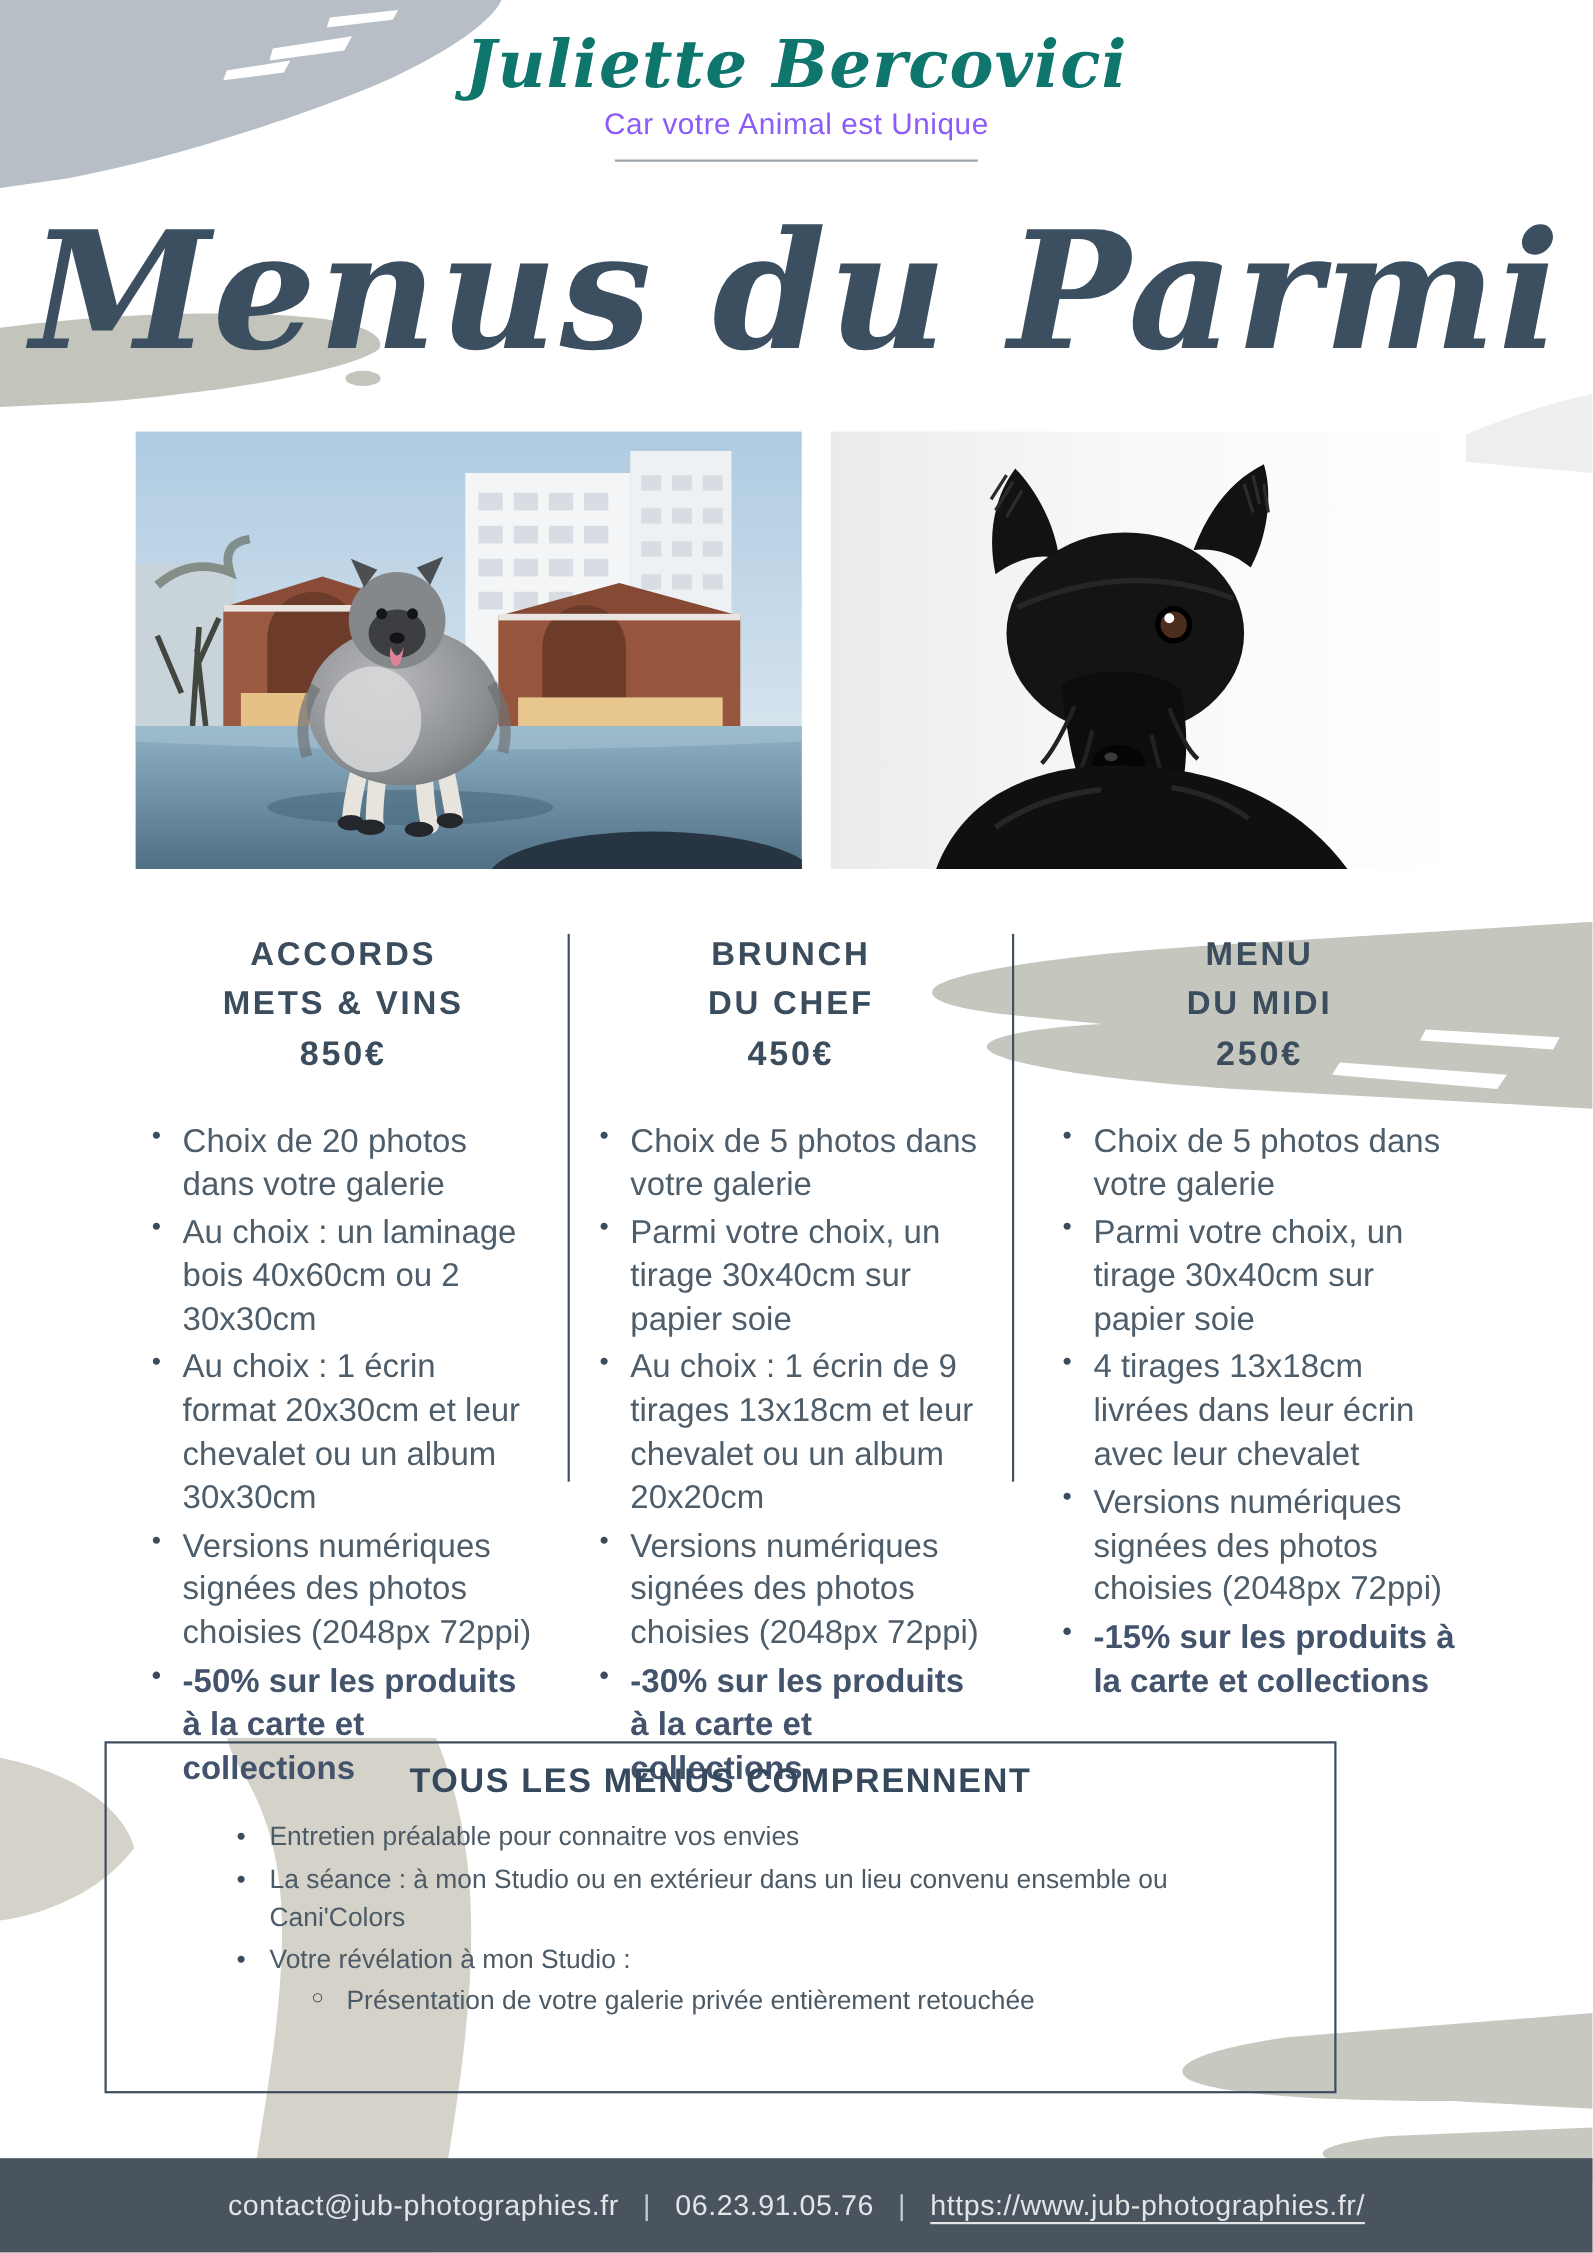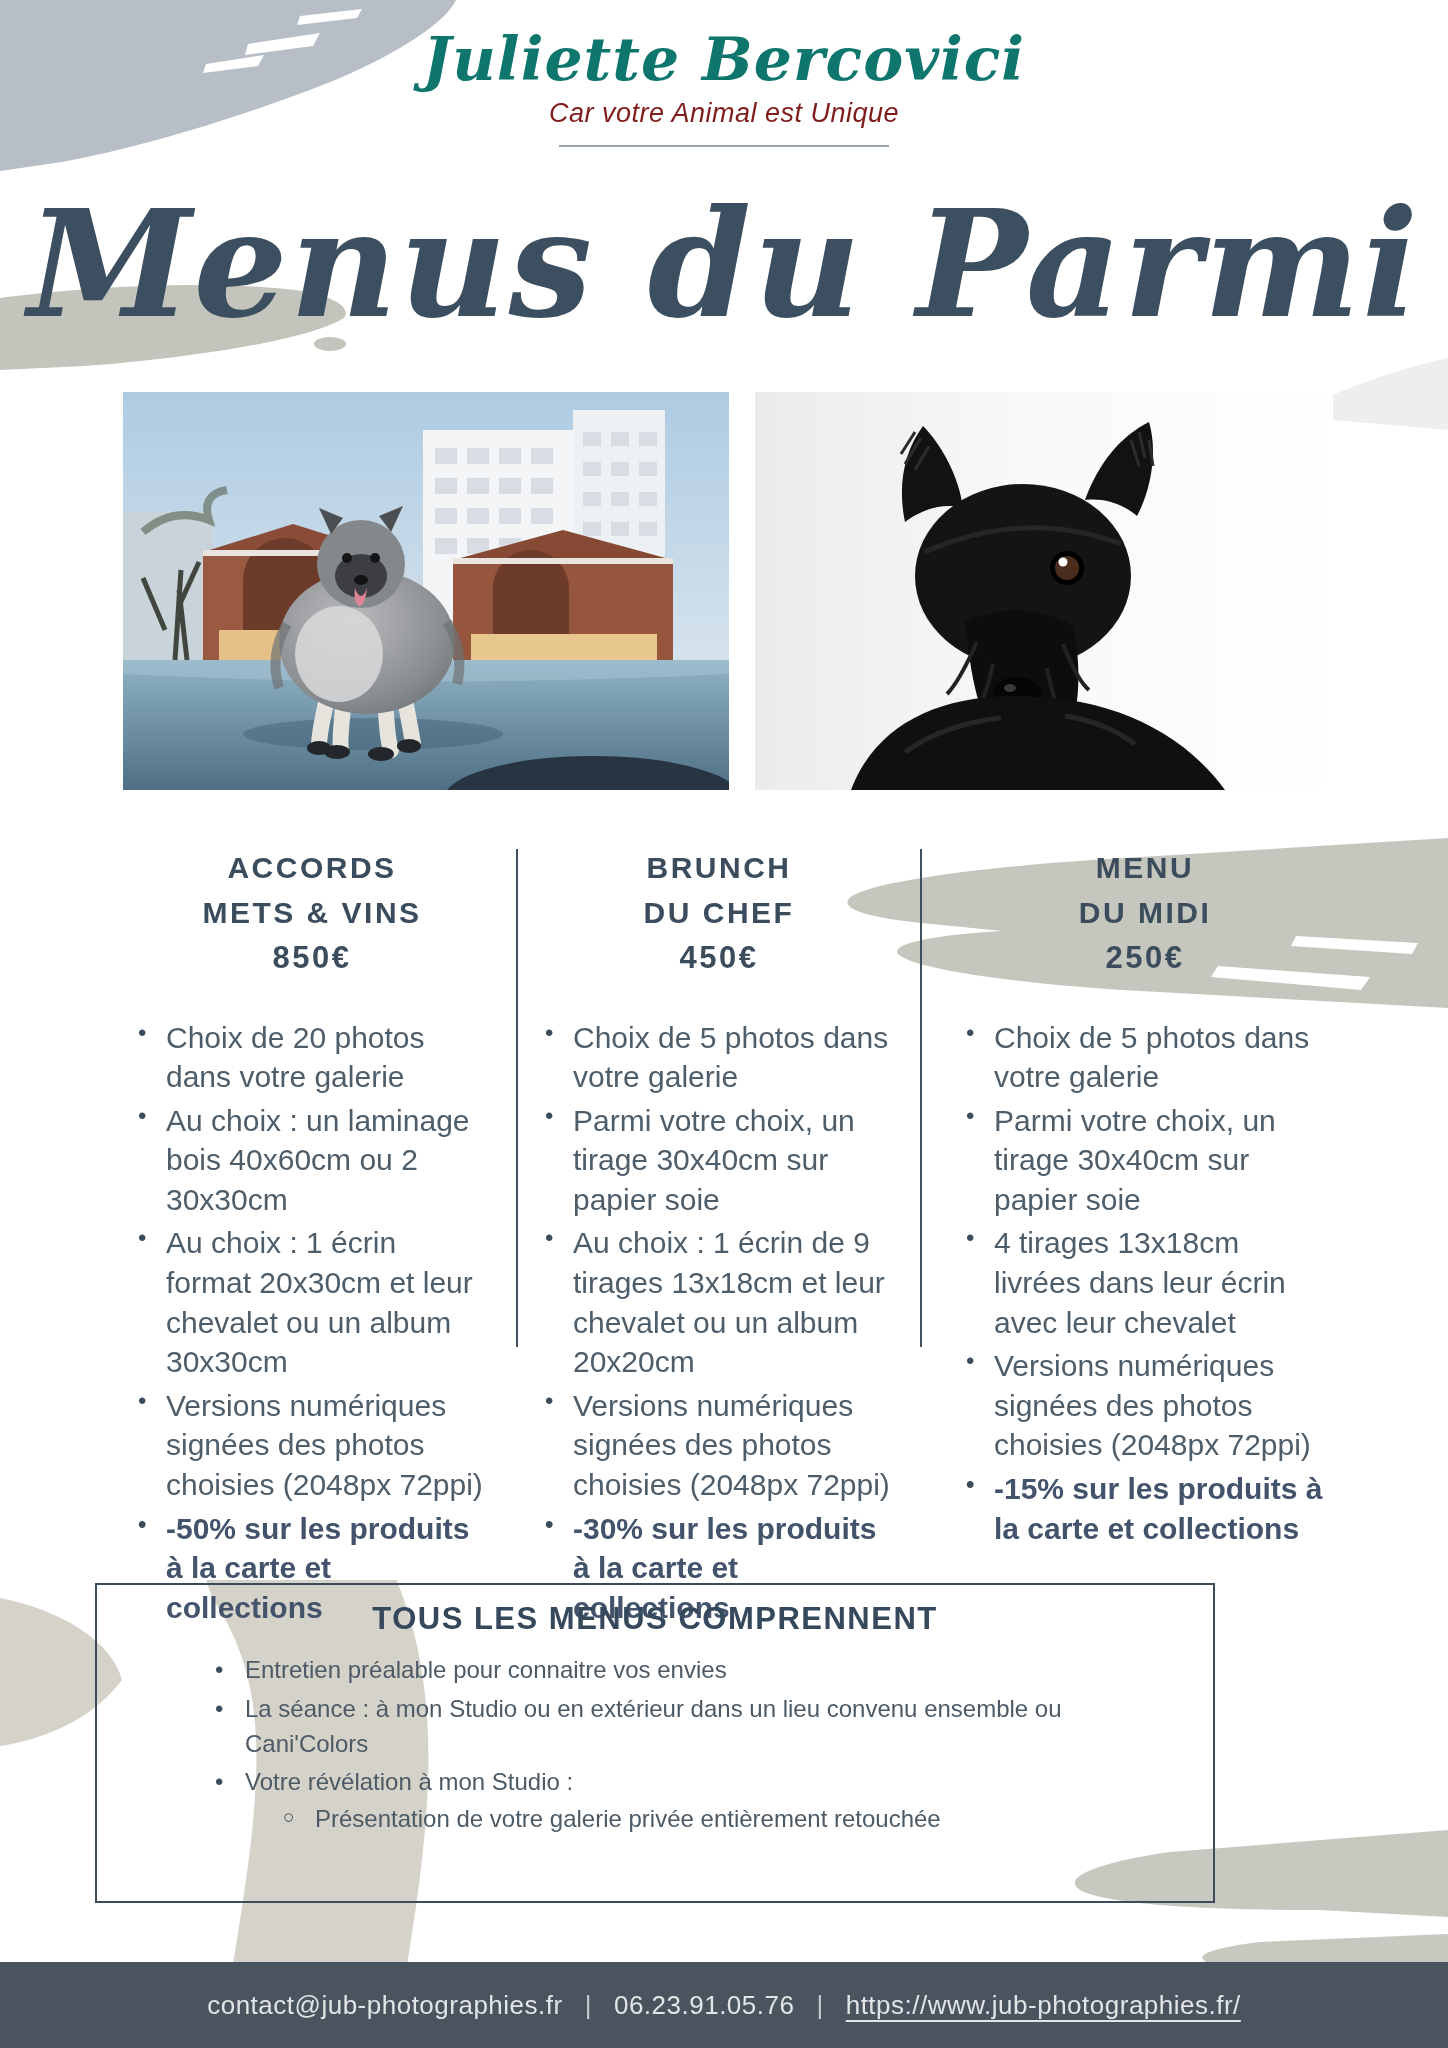--- a/index.html
+++ b/index.html
@@ -10,21 +10,21 @@
     background:#ffffff; overflow:hidden;
   }
   .brush { position:absolute; z-index:0; pointer-events:none; }
 
   
   .header { position:absolute; top:26px; left:0; width:100%; text-align:center; z-index:2; }
   .logo-script {
     font-family:"DejaVu Serif", serif; font-style:italic; font-weight:bold;
     font-size:60px; color:#0f766e; letter-spacing:1px; line-height:1.1;
   }
-  .tagline { font-size:27px; color:#7f1d1d; letter-spacing:.5px; margin-top:6px;font-style:italic; }
+  .tagline { font-size:27px; color:#8b5cf6; letter-spacing:.5px; margin-top:6px; }
   .header-rule { width:330px; height:0; border-top:2px solid #9aa3a9; margin:16px auto 12px auto; }
   .subtitle { font-size:28px; color:#55636e; letter-spacing:.5px; }
 
   
   .main-title {
     position:absolute; top:168px; left:0; width:100%; text-align:center; z-index:2;
     font-family:"DejaVu Serif", serif; font-style:italic; font-weight:bold;
     font-size:148px; color:#3c4f60; letter-spacing:2px; line-height:1.3;
   }
 

